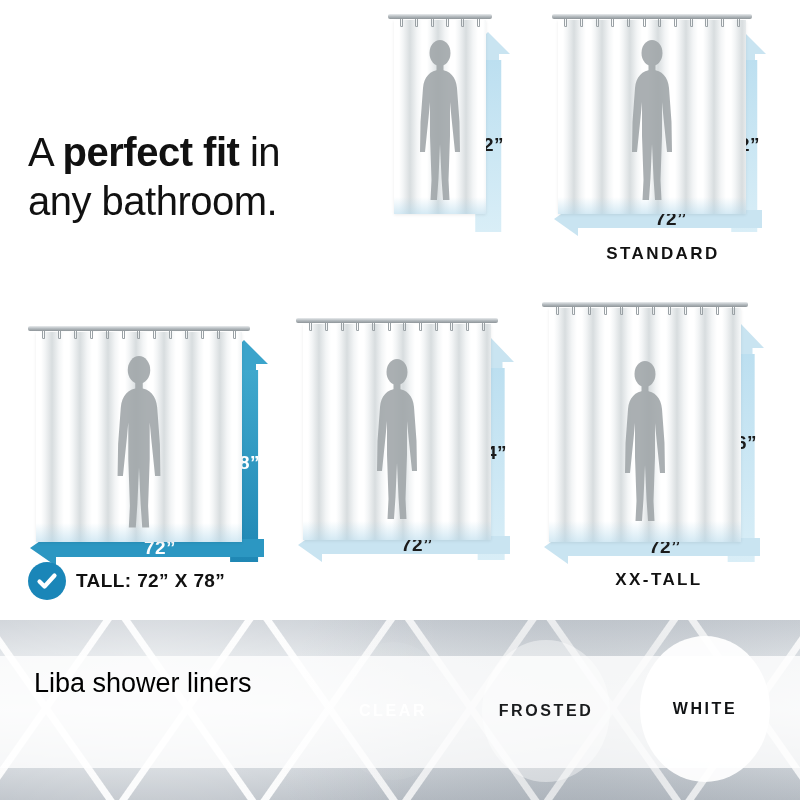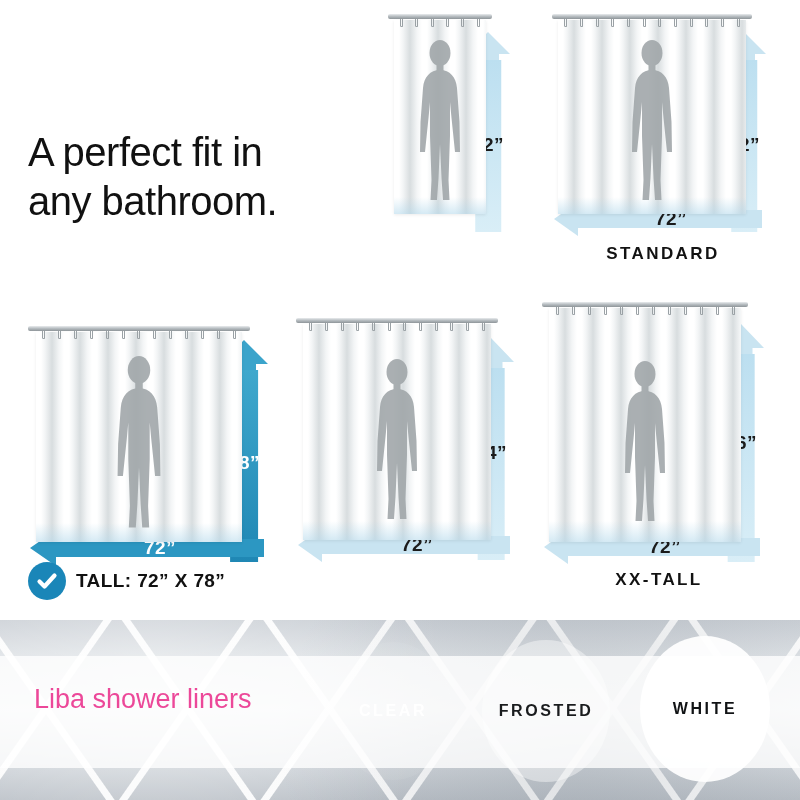--- a/index.html
+++ b/index.html
@@ -15,21 +15,21 @@
   
   #headline {
     position: absolute;
     left: 28px; top: 128px;
     width: 350px;
     font-size: 40px;
     line-height: 1.23;
     color: #111111;
     letter-spacing: -0.5px;
   }
-  #headline .bold { font-weight: 400; }
+  #headline .bold { font-weight: 700; }
   #headline .light { font-weight: 300; }
 
   
   .panel { position: absolute; }
 
   .stage { position: relative; width: 100%; height: 100%; }
 
   
   .arrow-v {
     position: absolute;
@@ -207,24 +207,24 @@
       radial-gradient(circle at 72% 72%, rgba(120,130,140,0.22), rgba(255,255,255,0) 50%);
   }
   #wash-band {
     position: absolute;
     left: 0; width: 800px;
     top: 36px; height: 112px;
     background: rgba(255,255,255,0.78);
   }
   #finish-text {
     position: absolute;
-    left: 34px; top: 60px;
+    left: 34px; top: 44px;
     font-size: 27px;
     line-height: 1.42;
-    color: #ec4899;
+    color: #000000;
     z-index: 3;
     font-weight: 400;
   }
   .swatch {
     position: absolute;
     border-radius: 50%;
     z-index: 2;
     display: flex;
     align-items: center;
     justify-content: center;

